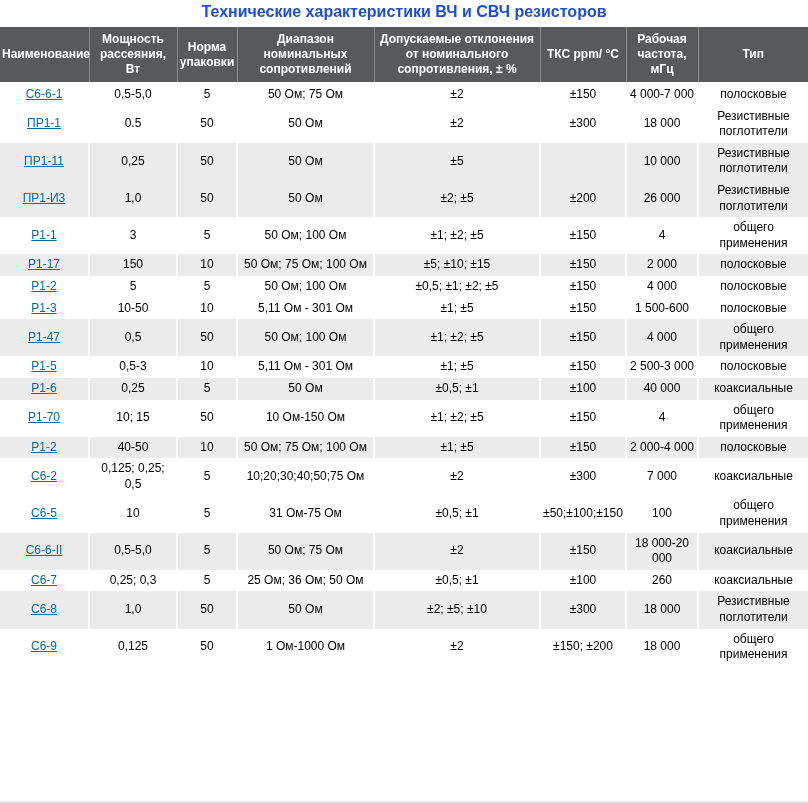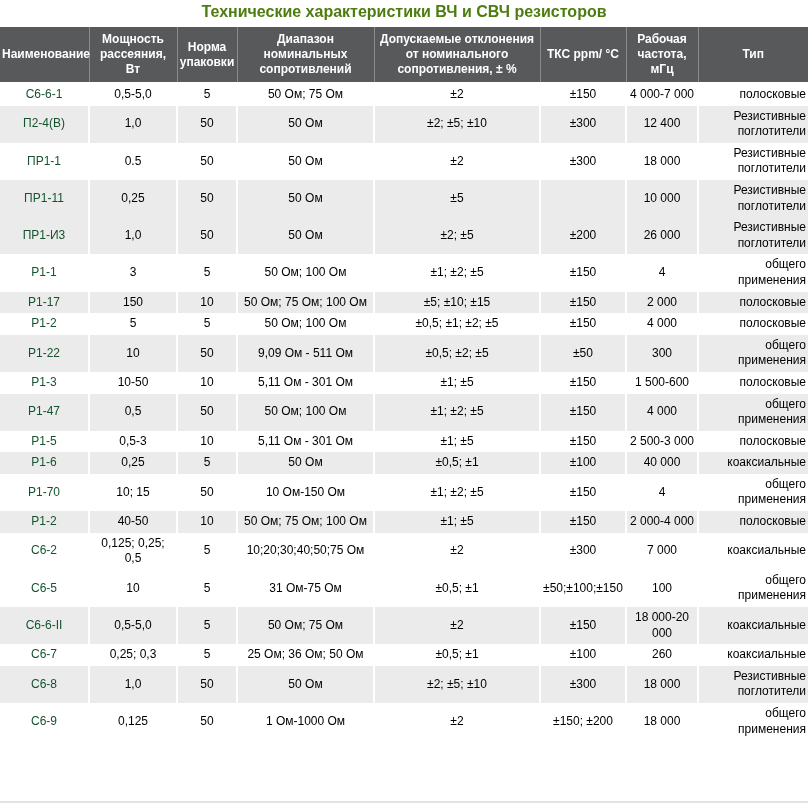--- a/index.html
+++ b/index.html
@@ -12,21 +12,21 @@
     width: 808px;
     height: 803px;
     background: #ffffff;
     box-sizing: border-box;
     border-bottom: 2px solid #e2e2e2;
   }
   .page-title {
     text-align: center;
     font-size: 16px;
     font-weight: bold;
-    color: #4d7c0f;
+    color: #1d4ed8;
     padding-top: 3px;
     margin: 0 0 6px 0;
   }
   table.spec {
     border-collapse: collapse;
     table-layout: fixed;
     width: 808px;
     font-size: 12px;
   }
   table.spec th {
@@ -43,24 +43,25 @@
   table.spec th:last-child { border-right: none; margin-top: 29px; }
   table.spec td {
     text-align: center;
     vertical-align: middle;
     padding: 3px 2px;
     line-height: 1.3;
     color: #000000;
     background: #ffffff;
     border-right: 2px solid #ffffff;
   }
-  table.spec td:last-child { border-right: none; text-align: right; }
+  table.spec td:last-child { border-right: none; }
   table.spec tr.alt td { background: #ebebeb; }
   a.res-link {
-    color: #14532d;
+    color: #0369a1;
+    text-decoration: underline;
     cursor: pointer;
   }
   
   col.c-name  { width: 89px; }
   col.c-power { width: 88px; }
   col.c-pack  { width: 60px; }
   col.c-range { width: 137px; }
   col.c-tol   { width: 166px; }
   col.c-tcr   { width: 86px; }
   col.c-freq  { width: 72px; }
@@ -100,30 +101,20 @@
         <tr>
           <td><a class="res-link">С6-6-1</a></td>
           <td>0,5-5,0</td>
           <td>5</td>
           <td>50 Ом; 75 Ом</td>
           <td>±2</td>
           <td>±150</td>
           <td>4 000-7 000</td>
           <td>полосковые</td>
         </tr>
-        <tr class="alt">
-          <td><a class="res-link">П2-4(В)</a></td>
-          <td>1,0</td>
-          <td>50</td>
-          <td>50 Ом</td>
-          <td>±2; ±5; ±10</td>
-          <td>±300</td>
-          <td>12 400</td>
-          <td>Резистивные поглотители</td>
-        </tr>
         <tr>
           <td><a class="res-link">ПР1-1</a></td>
           <td>0.5</td>
           <td>50</td>
           <td>50 Ом</td>
           <td>±2</td>
           <td>±300</td>
           <td>18 000</td>
           <td>Резистивные поглотители</td>
         </tr>
@@ -169,30 +160,20 @@
         </tr>
         <tr>
           <td><a class="res-link">Р1-2</a></td>
           <td>5</td>
           <td>5</td>
           <td>50 Ом; 100 Ом</td>
           <td>±0,5; ±1; ±2; ±5</td>
           <td>±150</td>
           <td>4 000</td>
           <td>полосковые</td>
-        </tr>
-        <tr class="alt">
-          <td><a class="res-link">Р1-22</a></td>
-          <td>10</td>
-          <td>50</td>
-          <td>9,09 Ом - 511 Ом</td>
-          <td>±0,5; ±2; ±5</td>
-          <td>±50</td>
-          <td>300</td>
-          <td>общего применения</td>
         </tr>
         <tr>
           <td><a class="res-link">Р1-3</a></td>
           <td>10-50</td>
           <td>10</td>
           <td>5,11 Ом - 301 Ом</td>
           <td>±1; ±5</td>
           <td>±150</td>
           <td>1 500-600</td>
           <td>полосковые</td>

